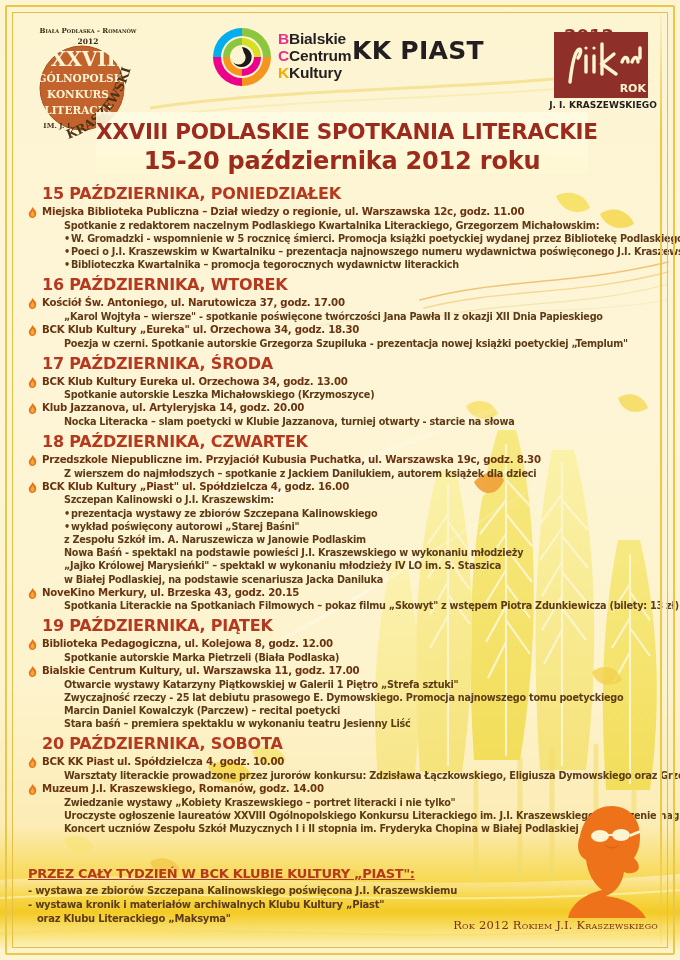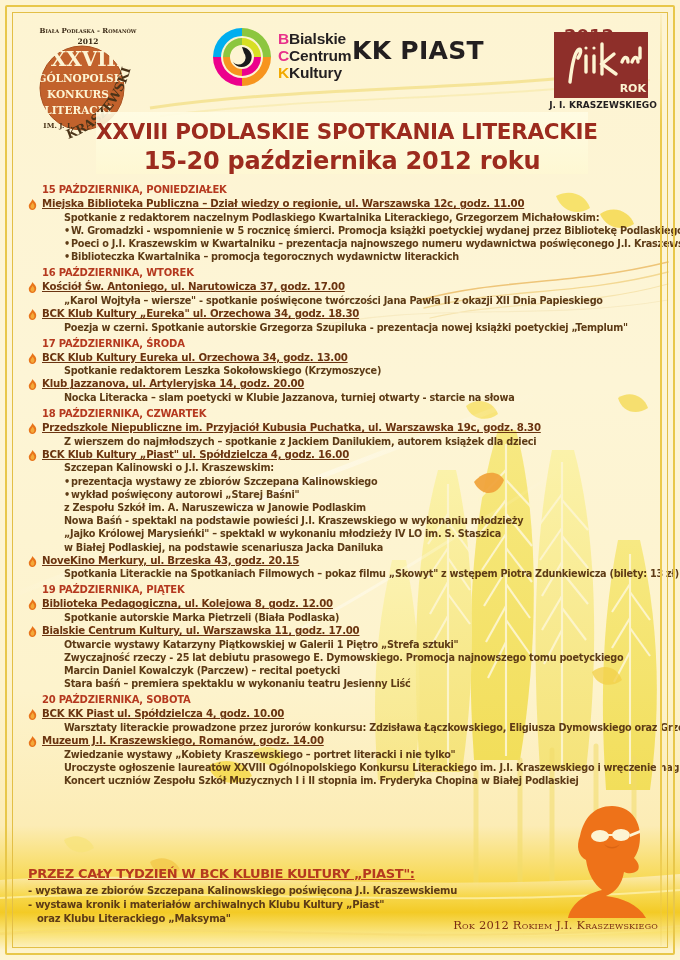--- a/index.html
+++ b/index.html
@@ -67,27 +67,27 @@
     font-size:24px;color:#9c2b1e;letter-spacing:-.2px;margin-top:3px;
   }
 
   
   .program{
     position:absolute;left:28px;top:184px;width:636px;z-index:12;
   }
   .day{margin-bottom:4px;}
   .day-title{
     font-family:"DejaVu Sans",sans-serif;font-weight:bold;
-    font-size:10px;color:#b5391f;letter-spacing:-.2px;
+    font-size:16px;color:#b5391f;letter-spacing:-.2px;
     margin:0 0 2px 14px;
   }
   .ev{position:relative;padding-left:14px;}
   .ev-head{
     font-family:"DejaVu Sans",sans-serif;font-weight:bold;font-size:10.2px;
-    color:#6b3410;text-decoration:underline;letter-spacing:-.25px;
+    color:#6b3410;letter-spacing:-.25px;
     line-height:13.5px;margin:0;white-space:nowrap;
   }
   .flame{
     position:absolute;left:0px;top:2px;width:9px;height:11px;
   }
   .ln{
     font-family:"DejaVu Sans",sans-serif;font-weight:bold;font-size:9.7px;
     color:#5d3b16;letter-spacing:-.25px;line-height:13.2px;
     margin:0 0 0 14px;white-space:nowrap;
   }
@@ -339,21 +339,21 @@
         </div>
       </div>
       <div class="day">
         <div class="day-title">17 PAŹDZIERNIKA, ŚRODA</div>
         <div class="ev">
           <svg class="flame" viewBox="0 0 9 11">
             <path d="M4.5,0 C6,2.6 8.6,3.8 8.2,6.9 C7.9,9.3 6.2,11 4.4,11 C2.4,11 0.8,9.4 0.8,7.2 C0.8,4.6 3.2,3.6 4.5,0 Z" fill="#e8741a"></path>
             <path d="M4.6,3.4 C5.4,5 6.6,5.6 6.4,7.4 C6.2,8.8 5.4,9.7 4.4,9.7 C3.3,9.7 2.5,8.8 2.5,7.6 C2.5,6.2 3.9,5.4 4.6,3.4 Z" fill="#f4a93a"></path>
           </svg>
           <div class="ev-head">BCK Klub Kultury Eureka ul. Orzechowa 34, godz. 13.00</div>
-          <div class="ln ind">Spotkanie redaktorem Leszka Sokołowskiego (Krzymoszyce)</div>
+          <div class="ln ind">Spotkanie autorskie Leszka Michałowskiego (Krzymoszyce)</div>
         </div>
         <div class="ev">
           <svg class="flame" viewBox="0 0 9 11">
             <path d="M4.5,0 C6,2.6 8.6,3.8 8.2,6.9 C7.9,9.3 6.2,11 4.4,11 C2.4,11 0.8,9.4 0.8,7.2 C0.8,4.6 3.2,3.6 4.5,0 Z" fill="#e8741a"></path>
             <path d="M4.6,3.4 C5.4,5 6.6,5.6 6.4,7.4 C6.2,8.8 5.4,9.7 4.4,9.7 C3.3,9.7 2.5,8.8 2.5,7.6 C2.5,6.2 3.9,5.4 4.6,3.4 Z" fill="#f4a93a"></path>
           </svg>
           <div class="ev-head">Klub Jazzanova, ul. Artyleryjska 14, godz. 20.00</div>
           <div class="ln ind">Nocka Literacka – slam poetycki w Klubie Jazzanova, turniej otwarty - starcie na słowa</div>
         </div>
       </div>

